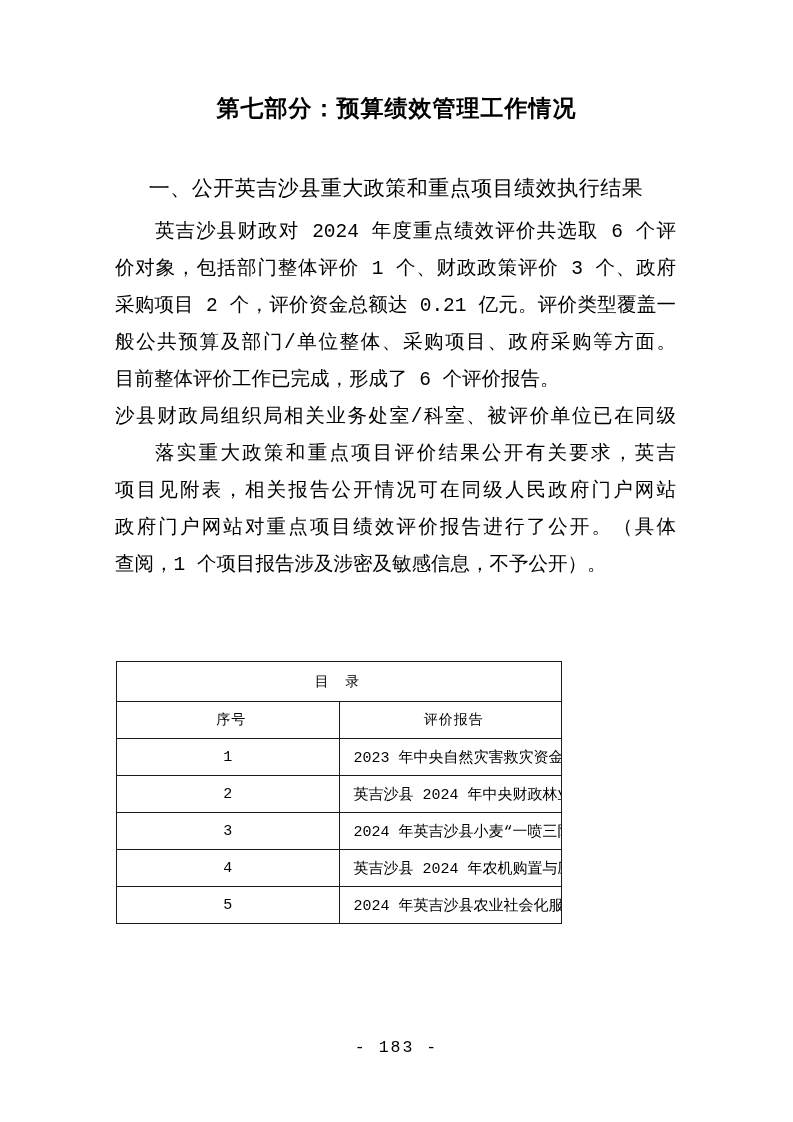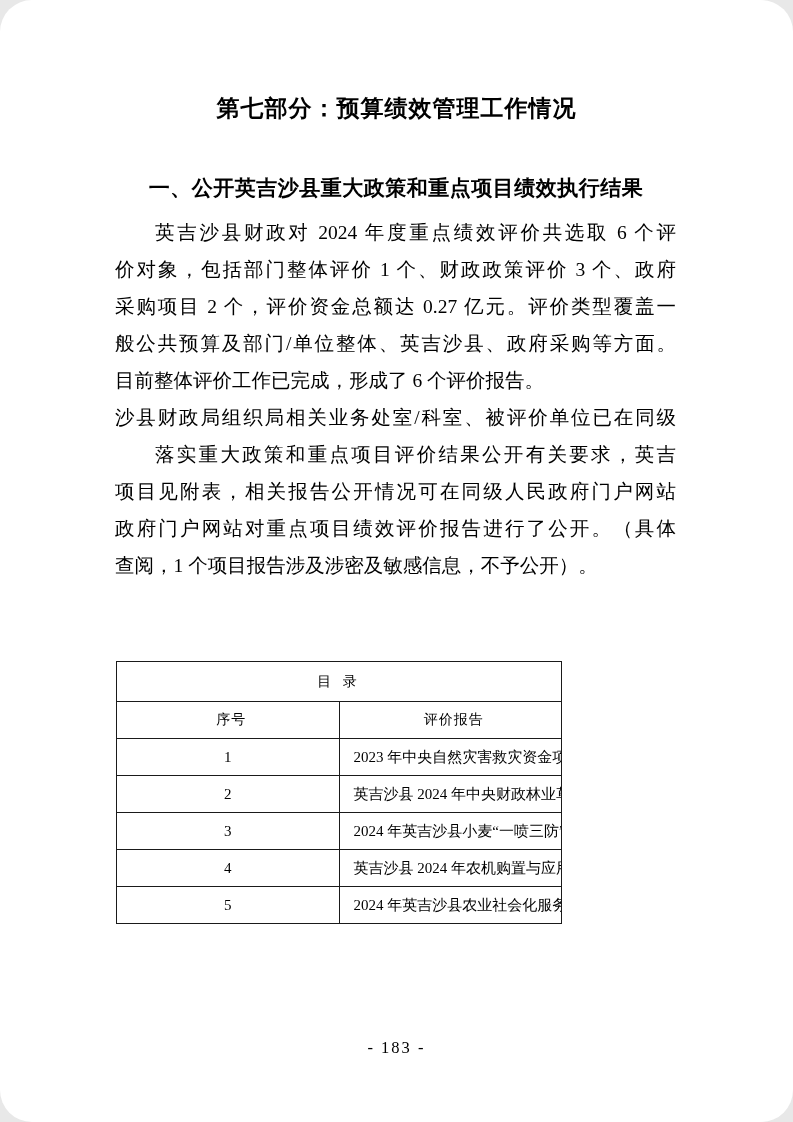--- a/index.html
+++ b/index.html
@@ -1,46 +1,45 @@
 <!DOCTYPE html>
 <html><head>
 <meta charset="utf-8">
 <style>
-  * { margin: 0; padding: 0; box-sizing: border-box; }
+  * { margin: 0; padding: 0; box-sizing: border-box; font-family: Liberation Mono, monospace; }
   html, body { background: #e8e8e8; }
   .page {
     position: relative;
     width: 793px;
     height: 1122px;
     margin: 0 auto;
     background: #ffffff;
     color: #000000;
     font-family: "Liberation Serif", "DejaVu Serif", serif;
     overflow: hidden;
-    border-radius: 32px;
   }
   .doc-title {
     position: absolute;
     top: 93px;
     left: 0;
     width: 100%;
     text-align: center;
     font-size: 23px;
     font-weight: bold;
     letter-spacing: 1px;
     font-family: "Liberation Serif", "DejaVu Serif", serif;
   }
   .section-heading {
     position: absolute;
     top: 174px;
     left: 115px;
     width: 562px;
     text-align: center;
     font-size: 21px;
-    font-weight: bold;
+    font-weight: normal;
     letter-spacing: 0.5px;
     font-family: "Liberation Sans", "DejaVu Sans", sans-serif;
   }
   .body-text {
     position: absolute;
     top: 214px;
     left: 115px;
     width: 561px;
     font-size: 19.5px;
   }
@@ -112,22 +111,22 @@
 
 <div class="page">
 
   <div class="doc-title">第七部分：预算绩效管理工作情况</div>
 
   <div class="section-heading">一、公开英吉沙县重大政策和重点项目绩效执行结果</div>
 
   <div class="body-text">
     <span class="line fill indent">英吉沙县财政对 2024 年度重点绩效评价共选取 6 个评</span>
     <span class="line fill">价对象，包括部门整体评价 1 个、财政政策评价 3 个、政府</span>
-    <span class="line fill">采购项目 2 个，评价资金总额达 0.27 亿元。评价类型覆盖一</span>
-    <span class="line fill">般公共预算及部门/单位整体、英吉沙县、政府采购等方面。</span>
+    <span class="line fill">采购项目 2 个，评价资金总额达 0.21 亿元。评价类型覆盖一</span>
+    <span class="line fill">般公共预算及部门/单位整体、采购项目、政府采购等方面。</span>
     <span class="line">目前整体评价工作已完成，形成了 6 个评价报告。</span>
     <span class="line fill">沙县财政局组织局相关业务处室/科室、被评价单位已在同级</span>
     <span class="line fill indent">落实重大政策和重点项目评价结果公开有关要求，英吉</span>
     <span class="line fill">项目见附表，相关报告公开情况可在同级人民政府门户网站</span>
     <span class="line fill">政府门户网站对重点项目绩效评价报告进行了公开。（具体</span>
     <span class="line">查阅，1 个项目报告涉及涉密及敏感信息，不予公开）。</span>
   </div>
 
 
   <table class="report-table">

